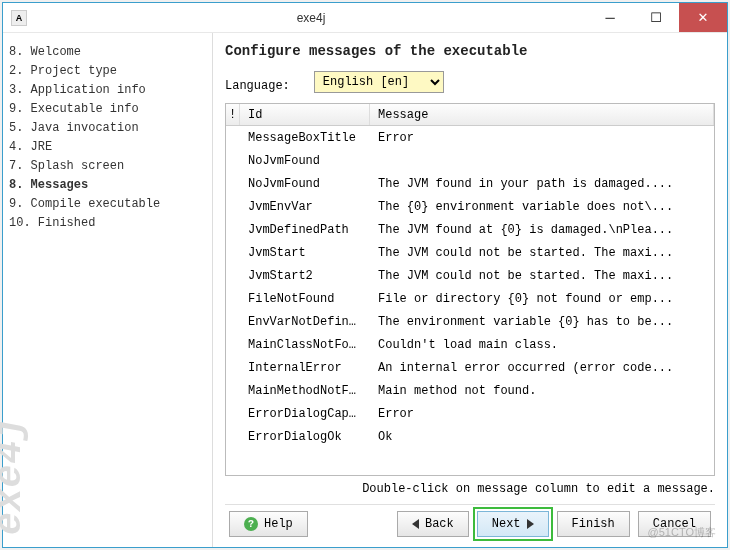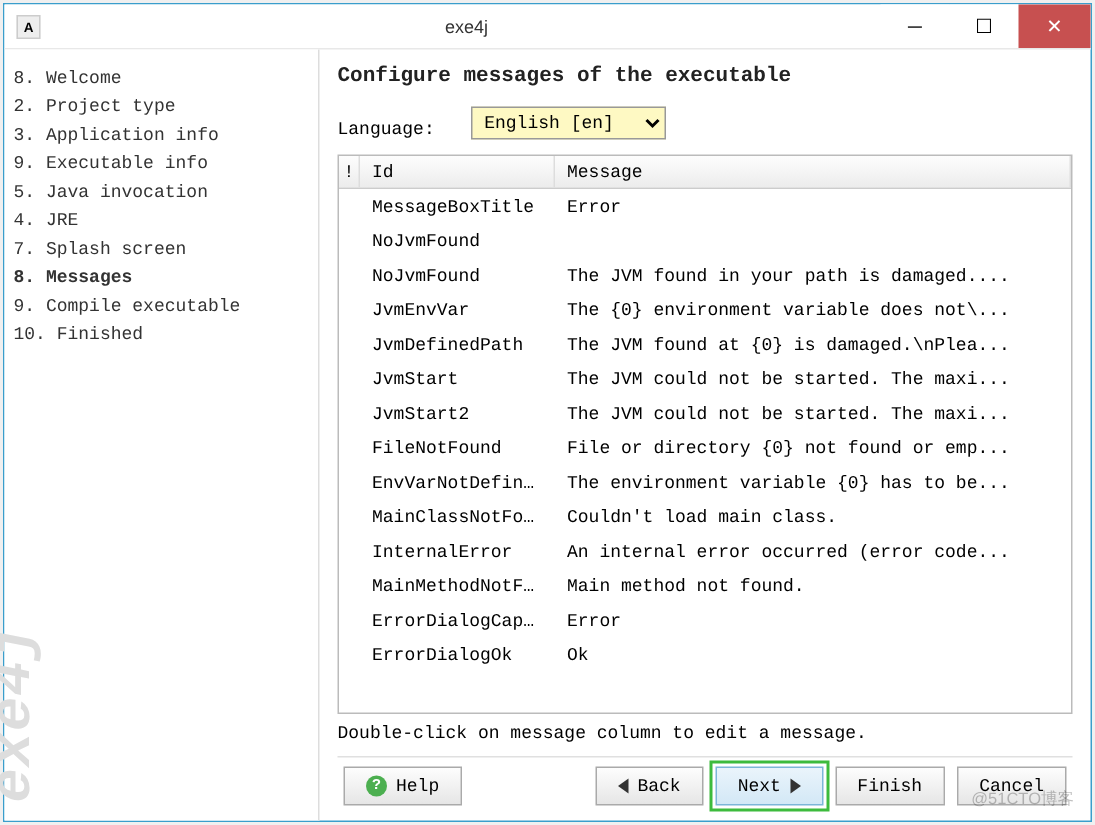--- a/index.html
+++ b/index.html
@@ -27,21 +27,21 @@
 .th { padding: 0 8px; border-right: 1px solid #ddd; height: 100%; display: flex; align-items: center; }
 .th.mark { width: 14px; padding: 0 3px; }
 .th.id { width: 130px; }
 .th.msg { flex: 1; }
 .tbody { flex: 1; overflow-y: auto; overflow-x: hidden; }
 .tr { display: flex; height: 23px; align-items: center; font-size: 12px; border-bottom: 0; }
 .td { padding: 0 8px; white-space: nowrap; overflow: hidden; text-overflow: ellipsis; }
 .td.mark { width: 14px; padding: 0; }
 .td.id { width: 130px; }
 .td.msg { flex: 1; padding-right: 30px; }
-.hint { margin: 6px 0 8px 0; font-size: 12px; }
+.hint { margin: 6px 0 8px 0; font-size: 12px; text-align: right; }
 .footer { display: flex; align-items: center; padding: 6px 4px 2px; gap: 8px; border-top: 1px solid #e0e0e0; }
 .btn { height: 26px; padding: 0 14px; font-family: "Courier New", monospace; font-size: 12px; background: linear-gradient(#fdfdfd,#e6e6e6); border: 1px solid #aaa; display: inline-flex; align-items: center; gap: 6px; cursor: pointer; }
 .btn.help { }
 .help-icon { width: 14px; height: 14px; border-radius: 50%; background: #4caf50; color: #fff; font-size: 10px; font-weight: bold; display: inline-flex; align-items: center; justify-content: center; }
 .spacer { flex: 1; }
 .btn.next { border: 1px solid #7cb6d8; background: linear-gradient(#eaf4fb,#d3e8f6); outline: 2px solid #3dbb3d; outline-offset: 2px; }
 .tri { display: inline-block; width: 0; height: 0; }
 .tri.left { border-top: 5px solid transparent; border-bottom: 5px solid transparent; border-right: 7px solid #333; }
 .tri.right { border-top: 5px solid transparent; border-bottom: 5px solid transparent; border-left: 7px solid #333; }
 .watermark { position: absolute; bottom: 10px; right: 14px; font-size: 11px; color: rgba(0,0,0,0.25); font-family: sans-serif; }

